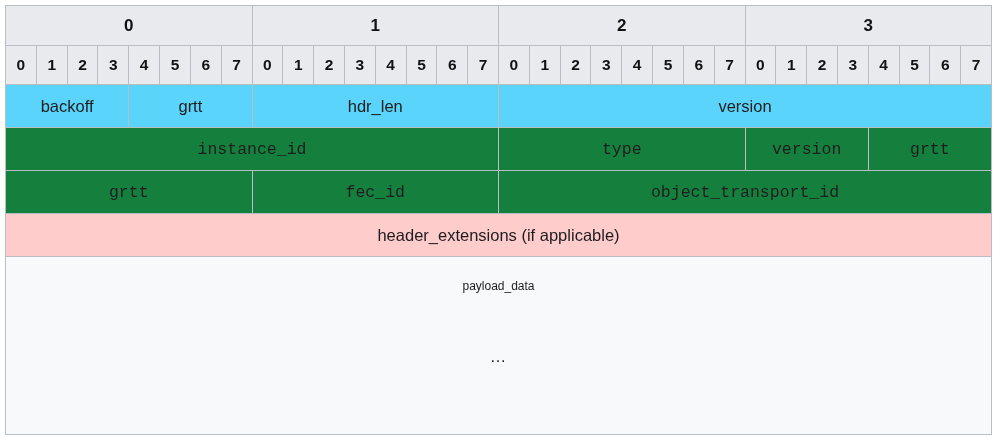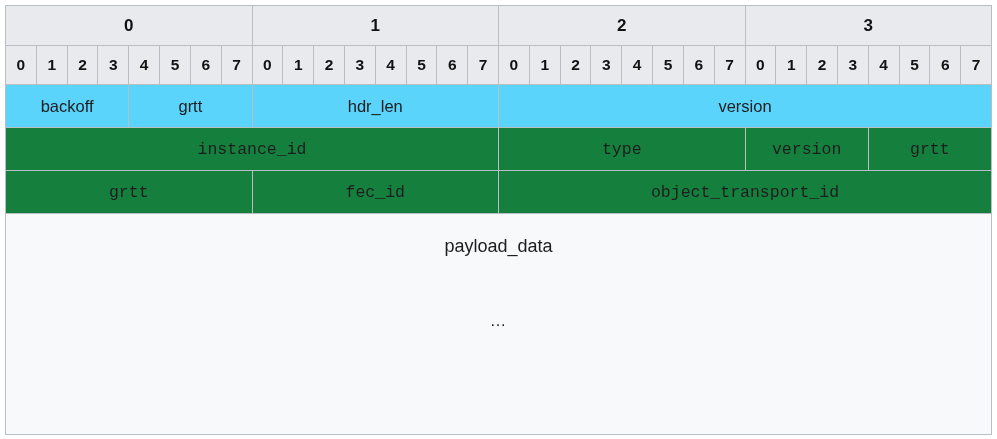--- a/index.html
+++ b/index.html
@@ -73,21 +73,21 @@
   }
 
   .payload-inner {
     height: 100%;
     display: flex;
     flex-direction: column;
     align-items: center;
   }
   .payload-label {
     margin-top: 22px;
-    font-size: 18px;
+    font-size: 12px;
   }
   .payload-ellipsis {
     margin-top: 54px;
     font-size: 16.5px;
     letter-spacing: 1px;
   }
 </style>
 </head>
 <body>
 
@@ -151,20 +151,23 @@
         <td class="c-cyan-light" colspan="4">version</td>
         <td class="c-cyan-light" colspan="4">grtt</td>
       </tr>
 
       <tr class="field-row">
         <td class="c-cyan-light" colspan="8">grtt</td>
         <td class="c-cyan-light" colspan="8">fec_id</td>
         <td class="c-cyan-light" colspan="16">object_transport_id</td>
       </tr>
 
+      <tr class="field-row">
+        <td class="c-pink" colspan="32">header_extensions (if applicable)</td>
+      </tr>
 
       <tr>
         <td class="c-payload" colspan="32">
           <div class="payload-inner">
             <div class="payload-label">payload_data</div>
             <div class="payload-ellipsis">…</div>
           </div>
         </td>
       </tr>
 

